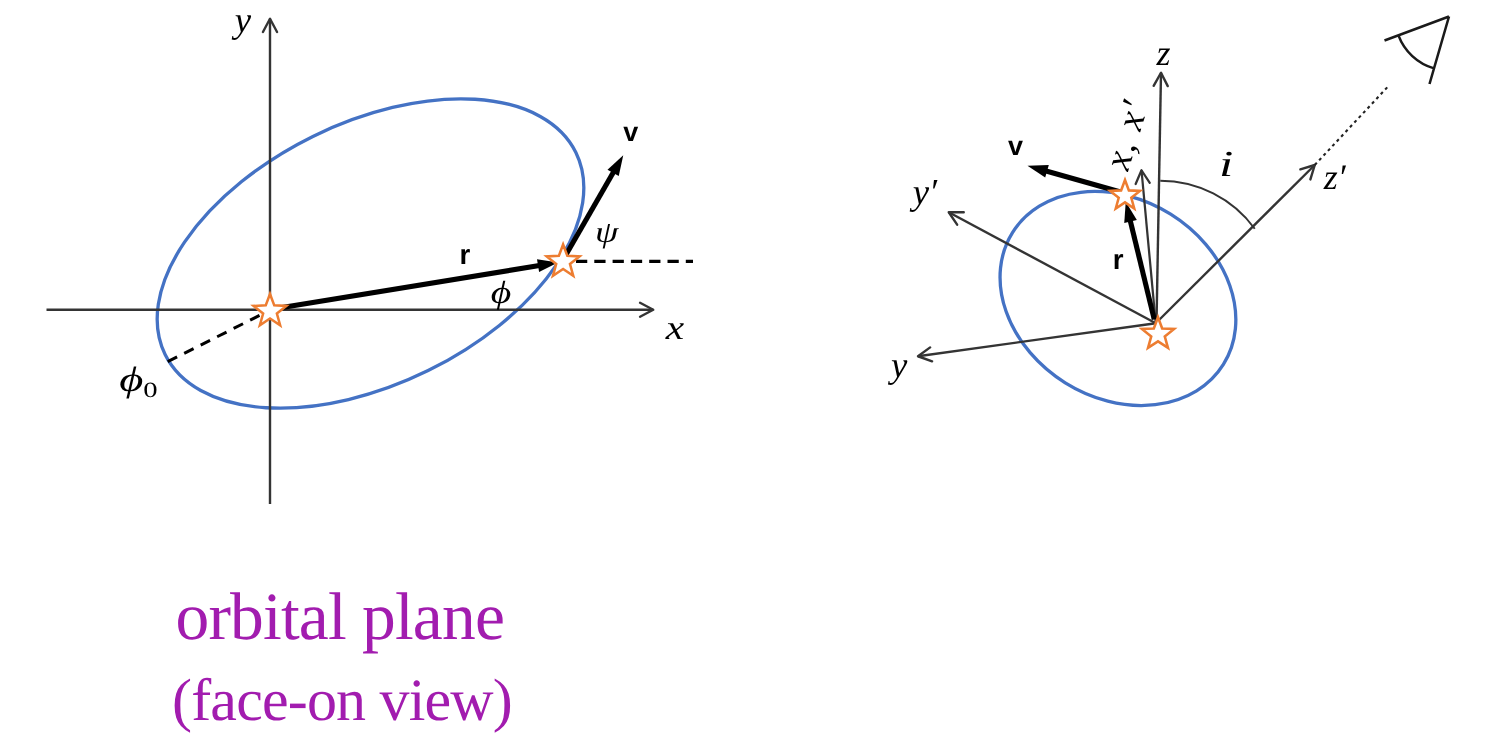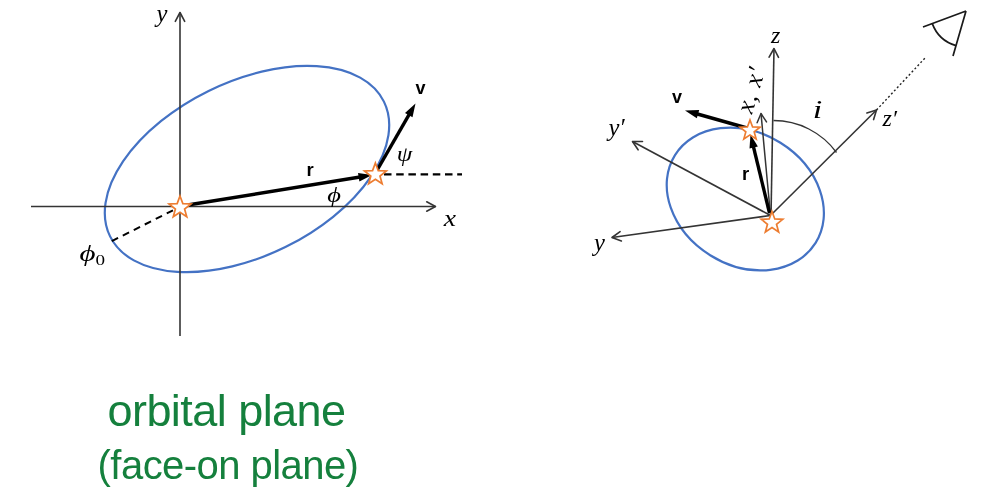--- a/index.html
+++ b/index.html
@@ -1,14 +1,14 @@
 <!DOCTYPE html>
 <html><head><meta charset="utf-8"><style>
 html,body{margin:0;padding:0;width:1000px;height:500px;background:#ffffff;overflow:hidden}
-.cap{position:absolute;font-family:Liberation Sans, sans-serif;color:#15803d;white-space:nowrap;transform:translateX(-50%)}
+.cap{position:absolute;font-family:Liberation Serif, serif;color:#a21caf;white-space:nowrap;transform:translateX(-50%)}
 </style></head>
 <body>
 <div style="position:relative;width:1000px;height:500px">
 <svg width="1000" height="500" viewBox="0 0 1000 500">
 <ellipse cx="247" cy="169" rx="152.6" ry="87" transform="rotate(-26.2 247 169)" fill="none" stroke="#4472C4" stroke-width="2.2"></ellipse>
 <line x1="180.0" y1="336.0" x2="180.0" y2="12.5" stroke="#343434" stroke-width="1.6"></line>
       <path d="M 184.7 21.3 L 180.0 12.5 L 175.3 21.3" fill="none" stroke="#343434" stroke-width="1.6" stroke-linecap="round" stroke-linejoin="round"></path>
 <line x1="31.0" y1="206.5" x2="435.5" y2="206.5" stroke="#343434" stroke-width="1.6"></line>
       <path d="M 426.7 211.2 L 435.5 206.5 L 426.7 201.8" fill="none" stroke="#343434" stroke-width="1.6" stroke-linecap="round" stroke-linejoin="round"></path>
 <line x1="173" y1="210.3" x2="110" y2="242" stroke="#000" stroke-width="2" stroke-dasharray="7,5.3"></line>
@@ -49,13 +49,13 @@
 <text x="775.7" y="43" font-family="Liberation Serif, serif" font-size="24" font-style="italic" font-weight="normal" text-anchor="middle" fill="#000">z</text>
 <text x="882.5" y="126" font-family="Liberation Serif, serif" font-size="24" font-style="italic" font-weight="normal" text-anchor="start" fill="#000">z′</text>
 <text x="599.5" y="251" font-family="Liberation Serif, serif" font-size="24.5" font-style="italic" font-weight="normal" text-anchor="middle" fill="#000">y</text>
 <text x="608.5" y="136" font-family="Liberation Serif, serif" font-size="24.5" font-style="italic" font-weight="normal" text-anchor="start" fill="#000">y′</text>
 <text x="0" y="0" font-family="Liberation Serif, serif" font-size="24.5" font-style="italic" font-weight="normal" text-anchor="middle" fill="#000" transform="translate(817.5,117.5) scale(1.4,1)">i</text>
 <text x="745.5" y="179.5" font-family="Liberation Sans, serif" font-size="18.5" font-style="normal" font-weight="bold" text-anchor="middle" fill="#000">r</text>
 <text x="677" y="103" font-family="Liberation Sans, serif" font-size="18" font-style="normal" font-weight="bold" text-anchor="middle" fill="#000">v</text>
 <text x="0" y="0" font-family="Liberation Serif, serif" font-size="25.5" font-style="italic" font-weight="normal" text-anchor="start" fill="#000" transform="translate(752,114.5) rotate(-73)" letter-spacing="1.2">x, x′</text>
 </svg>
 <div class="cap" style="left:226.5px;top:384.5px;font-size:45px;letter-spacing:-0.55px">orbital plane</div>
-<div class="cap" style="left:228px;top:442.5px;font-size:40px;letter-spacing:-0.55px">(face-on plane)</div>
+<div class="cap" style="left:228px;top:442.5px;font-size:40px;letter-spacing:-0.55px">(face-on view)</div>
 </div>
 </body></html>

